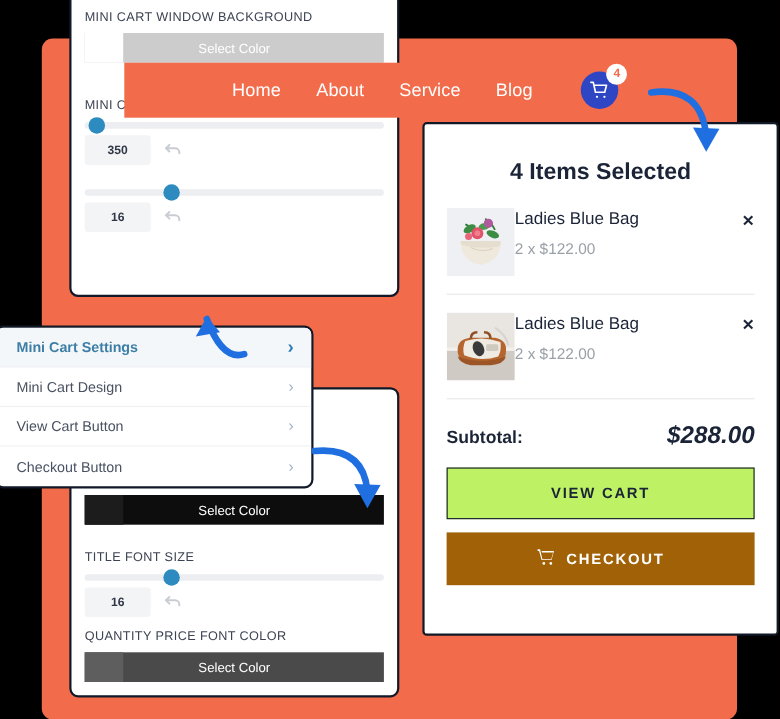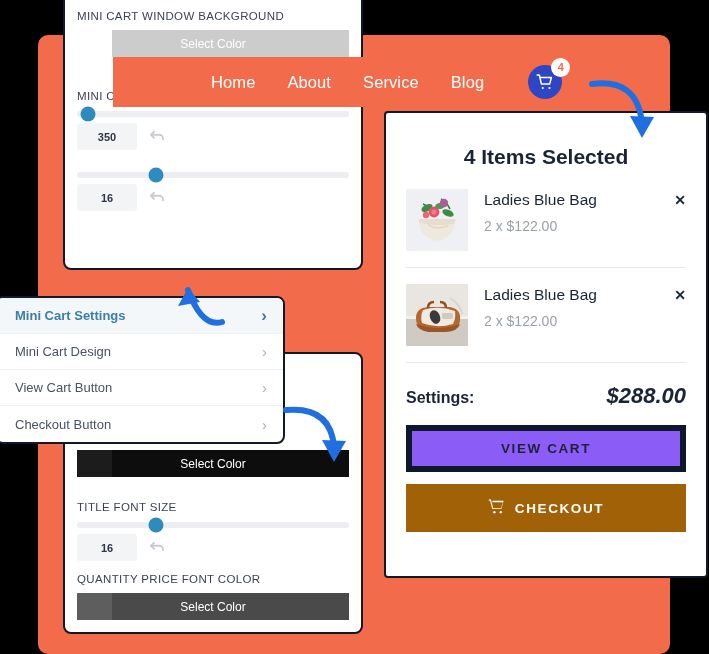--- a/index.html
+++ b/index.html
@@ -160,21 +160,21 @@
     z-index: 15;
     padding: 20px 20px 8px 20px;
   }
   .cart-title {
     text-align: center;
     font-size: 21px; font-weight: bold;
     color: #1b2437;
     margin-top: 12px; margin-bottom: 20px;
   }
   .cart-row {
-    display: flex; align-items: flex-start; gap: 16px;
+    display: flex; align-items: flex-start; 
     padding-bottom: 16px;
     border-bottom: 1px solid #e7e9ec;
     margin-bottom: 16px;
     position: relative;
   }
   .thumb {
     width: 62px; height: 62px; flex: 0 0 62px;
     border-radius: 1px;
     overflow: hidden;
   }
@@ -188,22 +188,22 @@
   }
   .subtotal-row {
     display: flex; align-items: baseline; justify-content: space-between;
     margin-top: 20px; margin-bottom: 16px;
   }
   .subtotal-label { font-size: 16px; font-weight: bold; color: #1b2437; }
   .subtotal-value { font-size: 22px; font-weight: bold; color: #1b2437; font-style: italic; }
   .btn-viewcart {
     display: flex; align-items: center; justify-content: center;
     height: 47px; width: 100%;
-    border: 6px solid #0f172a;
-    background: #8b5cf6;
+    border: 1px solid #0f172a;
+    background: #bef264;
     color: #1b2437;
     font-size: 13.5px; letter-spacing: 1.6px; font-weight: bold;
     margin-bottom: 12px;
   }
   .btn-checkout {
     display: flex; align-items: center; justify-content: center; gap: 10px;
     height: 48px; width: 100%;
     background: #a16207;
     color: #ffffff;
     font-size: 13.5px; letter-spacing: 1.6px; font-weight: bold;
@@ -401,21 +401,21 @@
         </svg>
       </div>
       <div class="cart-info">
         <div class="prod-name">Ladies Blue Bag</div>
         <div class="prod-qty">2 x $122.00</div>
       </div>
       <div class="remove-x">✕</div>
     </div>
 
     <div class="subtotal-row">
-      <span class="subtotal-label">Settings:</span>
+      <span class="subtotal-label">Subtotal:</span>
       <span class="subtotal-value">$288.00</span>
     </div>
 
     <div class="btn-viewcart">VIEW CART</div>
 
     <div class="btn-checkout">
       <span>
         <svg viewBox="0 0 24 24" fill="#ffffff">
           <path d="M1 2h3.2l3 12.6h11.3l2.4-8.6H6.6l-.5-2H22l-3.1 11.6H6.1L2.9 4H1z"></path>
           <circle cx="9" cy="20" r="1.7"></circle>

